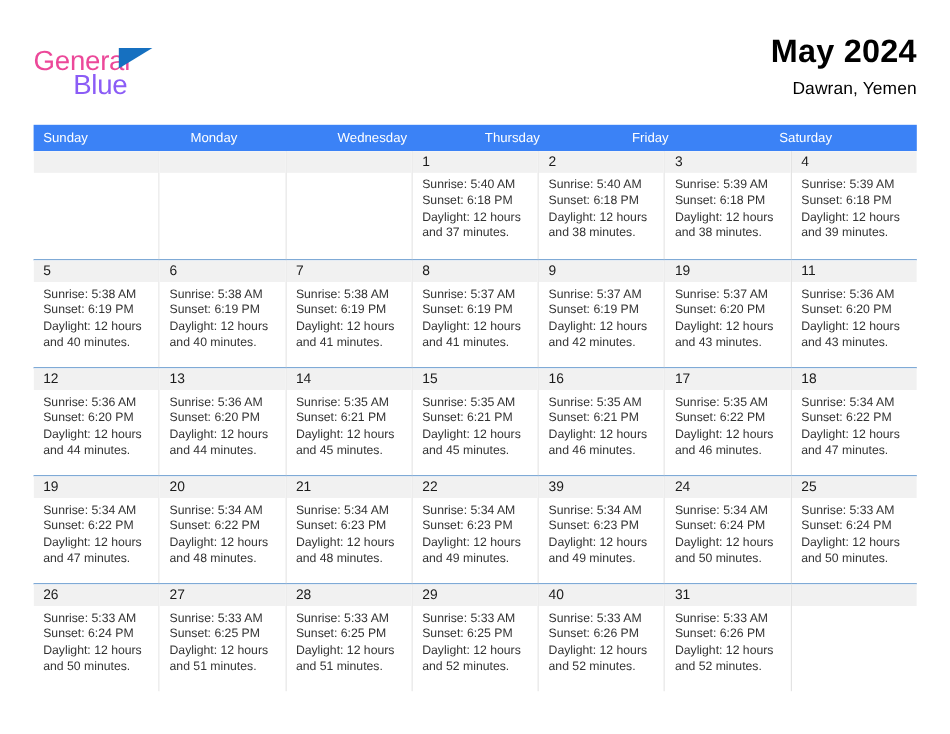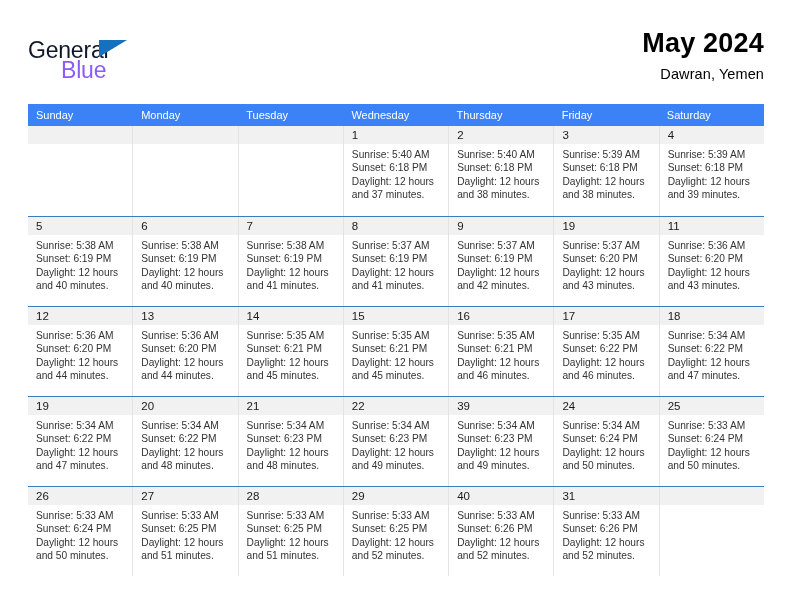--- a/index.html
+++ b/index.html
@@ -33,21 +33,21 @@
   }
 
   .brand {
     position: relative;
     width: 130px;
     height: 56px;
     padding-top: 6px;
   }
   .brand-general {
     font-size: 23px;
-    color: #0f172a;
+    color: #ec4899;
     letter-spacing: -0.2px;
     line-height: 1;
     display: block;
     position: absolute;
     left: 0;
     top: 11px;
   }
   .brand-triangle {
     position: absolute;
     left: 71px;
@@ -165,21 +165,20 @@
       <div class="cal-subtitle">Dawran, Yemen</div>
     </div>
 
   </div>
 
   <div class="calendar">
 
     <div class="weekday-row">
       <div class="weekday-cell">Sunday</div>
       <div class="weekday-cell">Monday</div>
-      <div class="weekday-cell">Tuesday</div>
       <div class="weekday-cell">Wednesday</div>
       <div class="weekday-cell">Thursday</div>
       <div class="weekday-cell">Friday</div>
       <div class="weekday-cell">Saturday</div>
     </div>
 
     <div id="weeks-container">
         <div class="week-row">
           <div class="day-cell empty">
             <div class="day-number-band"></div>

